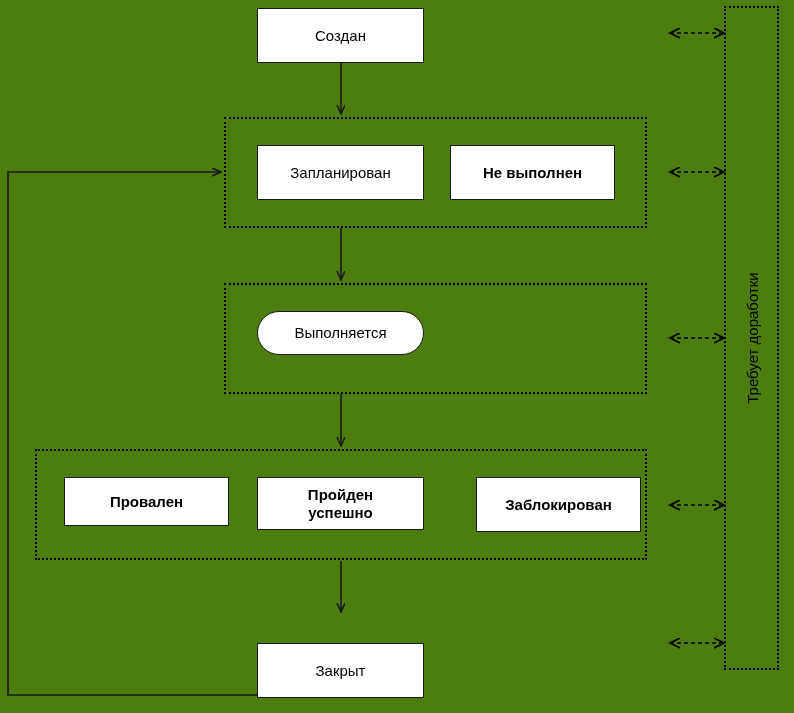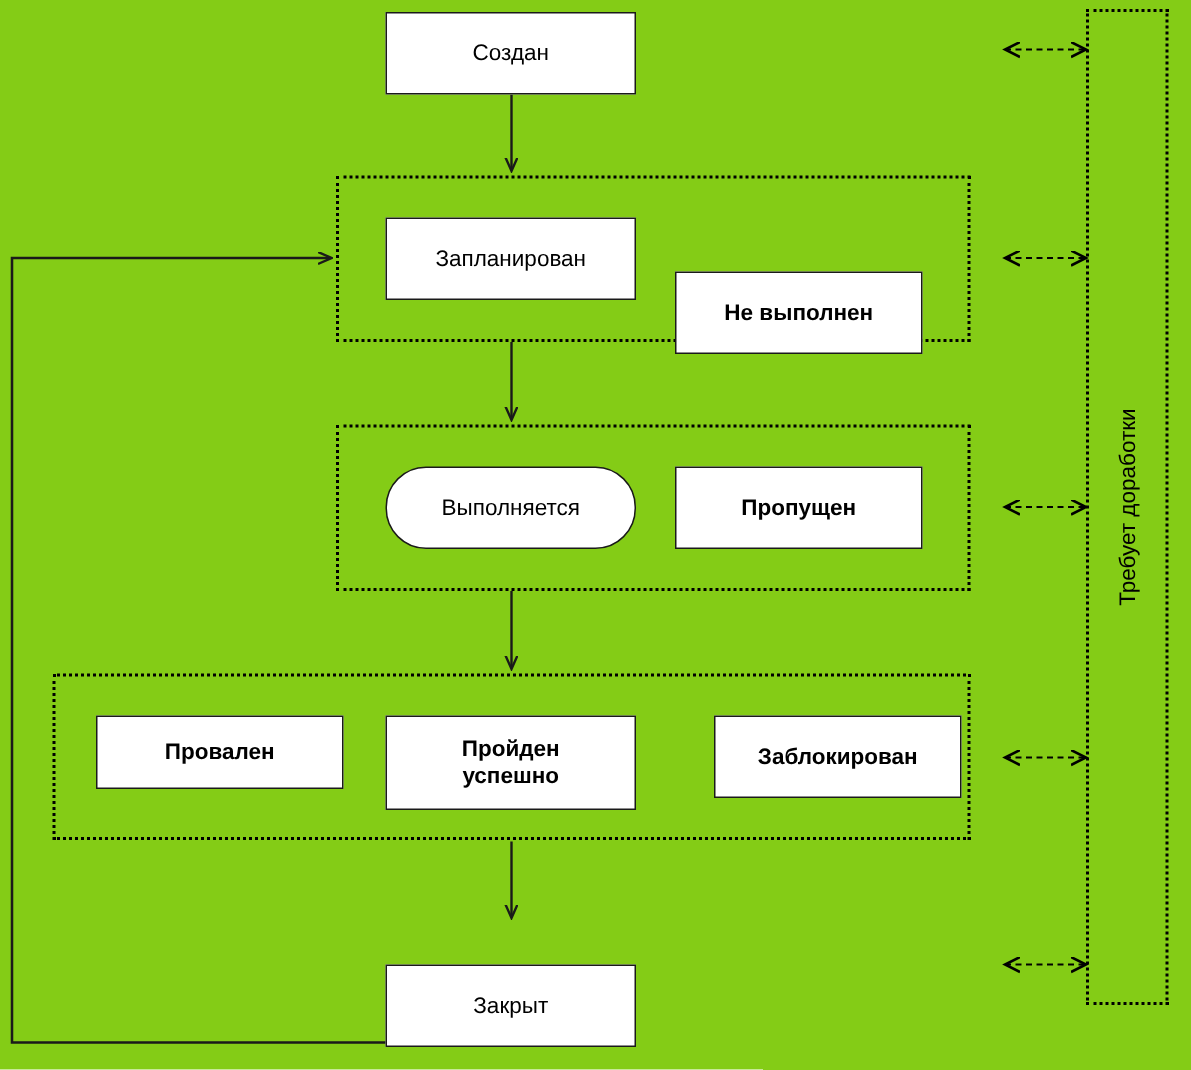--- a/index.html
+++ b/index.html
@@ -8,21 +8,21 @@
     padding: 0;
     background: #ffffff;
   }
   body {
     font-family: "Liberation Sans", "DejaVu Sans", sans-serif;
   }
   #diagram-root {
     position: relative;
     width: 794px;
     height: 713px;
-    background: #84cc16;
+    background: #4d7c0f;
     overflow: hidden;
   }
   #edges-layer {
     position: absolute;
     left: 0;
     top: 0;
     width: 794px;
     height: 713px;
     pointer-events: none;
   }
@@ -119,29 +119,28 @@
   </svg>
 
   <div class="group-box" style="left:224px; top:117px; width:423px; height:111px;"></div>
   <div class="group-box" style="left:224px; top:283px; width:423px; height:111px;"></div>
   <div class="group-box" style="left:35px; top:449px; width:612px; height:111px;"></div>
 
   <div class="state-box" style="left:257px; top:8px; width:167px; height:55px;">Создан</div>
 
   <div class="state-box" style="left:257px; top:145px; width:167px; height:55px;">Запланирован</div>
 
-  <div class="state-box bold" style="left:450px; top:145px; width:165px; height:55px;margin-top:36px;">Не выполнен</div>
+  <div class="state-box bold" style="left:450px; top:145px; width:165px; height:55px;">Не выполнен</div>
 
-  <div class="state-box" style="left:257px; top:311px; width:167px; height:55px;border-radius:27px;">Выполняется</div>
+  <div class="state-box" style="left:257px; top:311px; width:167px; height:44px;border-radius:27px;">Выполняется</div>
 
-  <div class="state-box bold" style="left:450px; top:311px; width:165px; height:55px;">Пропущен</div>
 
   <div class="state-box bold" style="left:64px; top:477px; width:165px; height:49px;">Провален</div>
 
-  <div class="state-box bold" style="left:257px; top:477px; width:167px; height:63px; white-space:pre-line;">Пройден
+  <div class="state-box bold" style="left:257px; top:477px; width:167px; height:53px; white-space:pre-line;">Пройден
 успешно</div>
 
   <div class="state-box bold" style="left:476px; top:477px; width:165px; height:55px;">Заблокирован</div>
 
   <div class="state-box" style="left:257px; top:643px; width:167px; height:55px;">Закрыт</div>
 
   <div class="rework-box" style="left:724px; top:6px; width:55px; height:664px;">
     <span class="rework-label">Требует доработки</span>
   </div>
 

